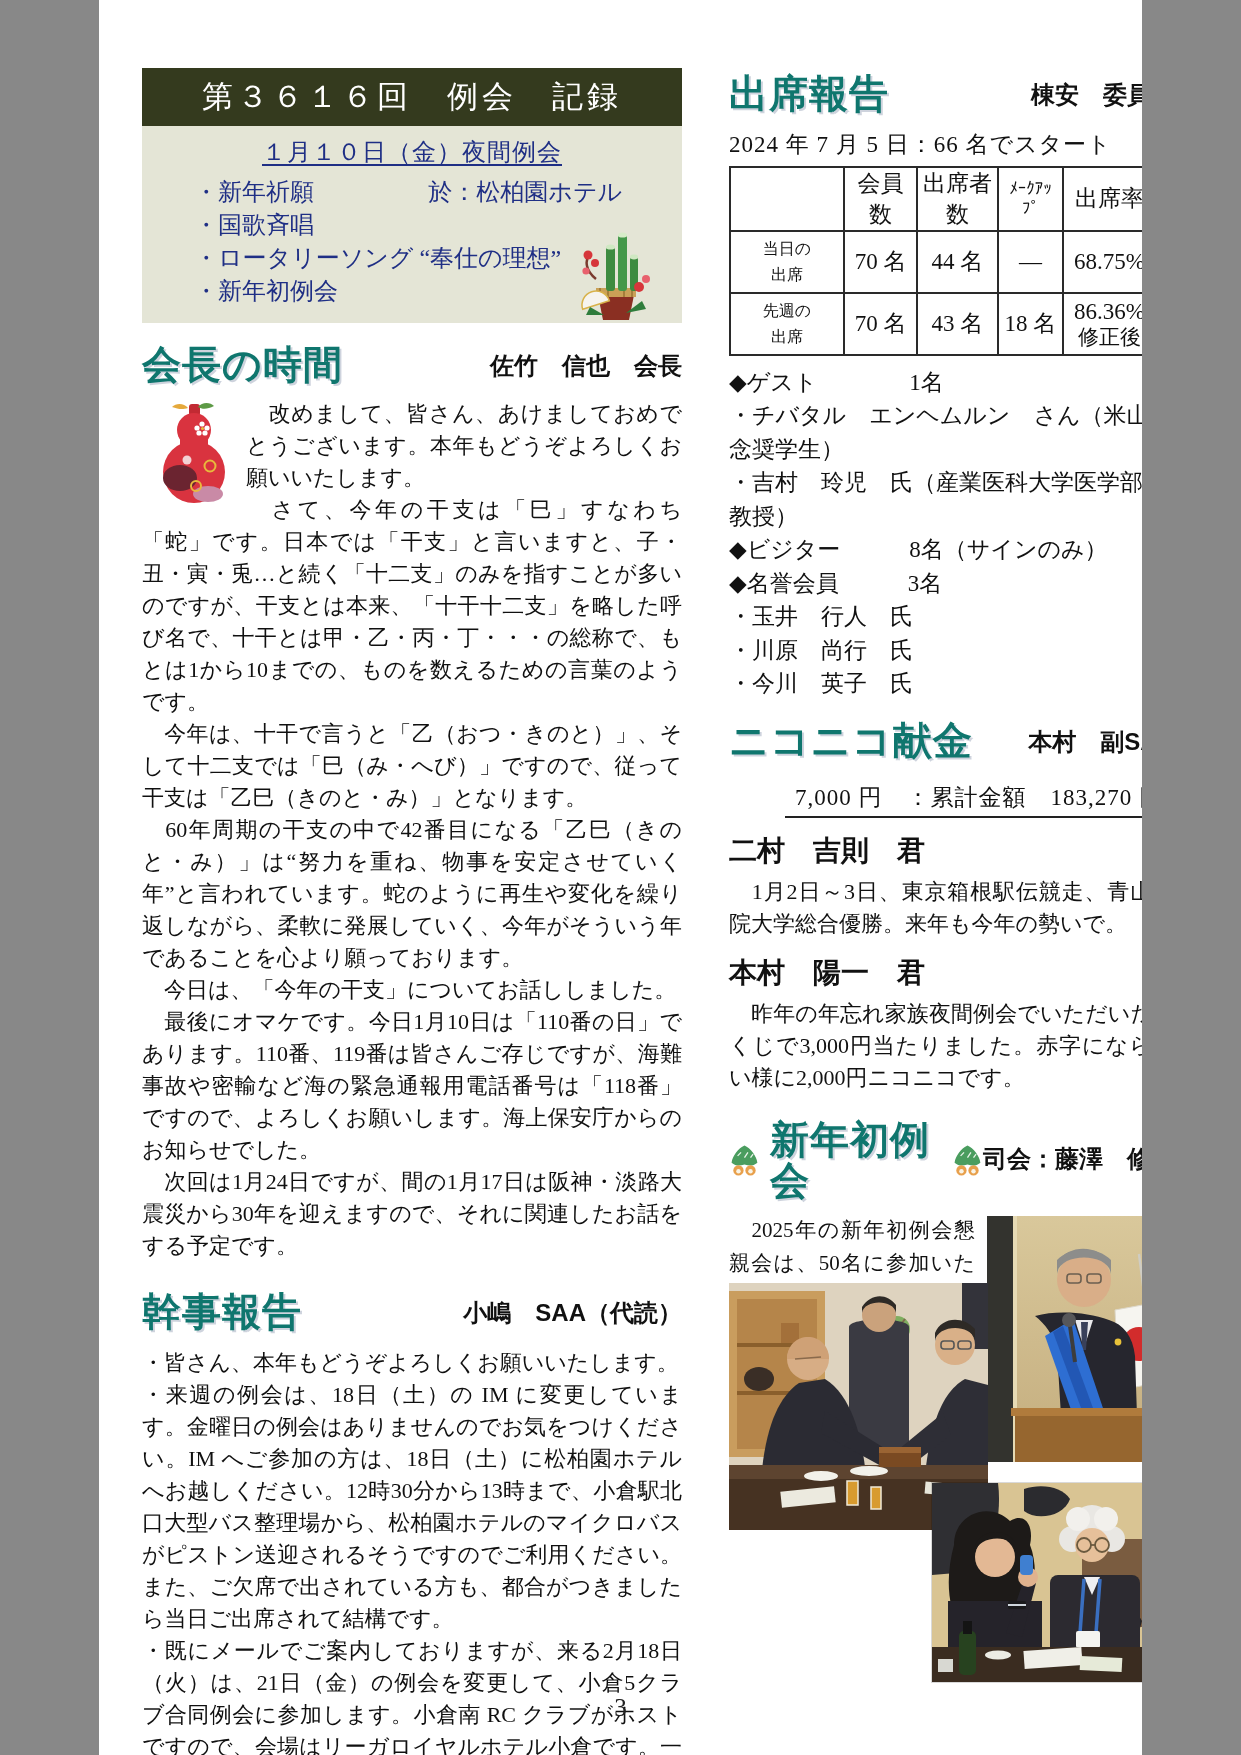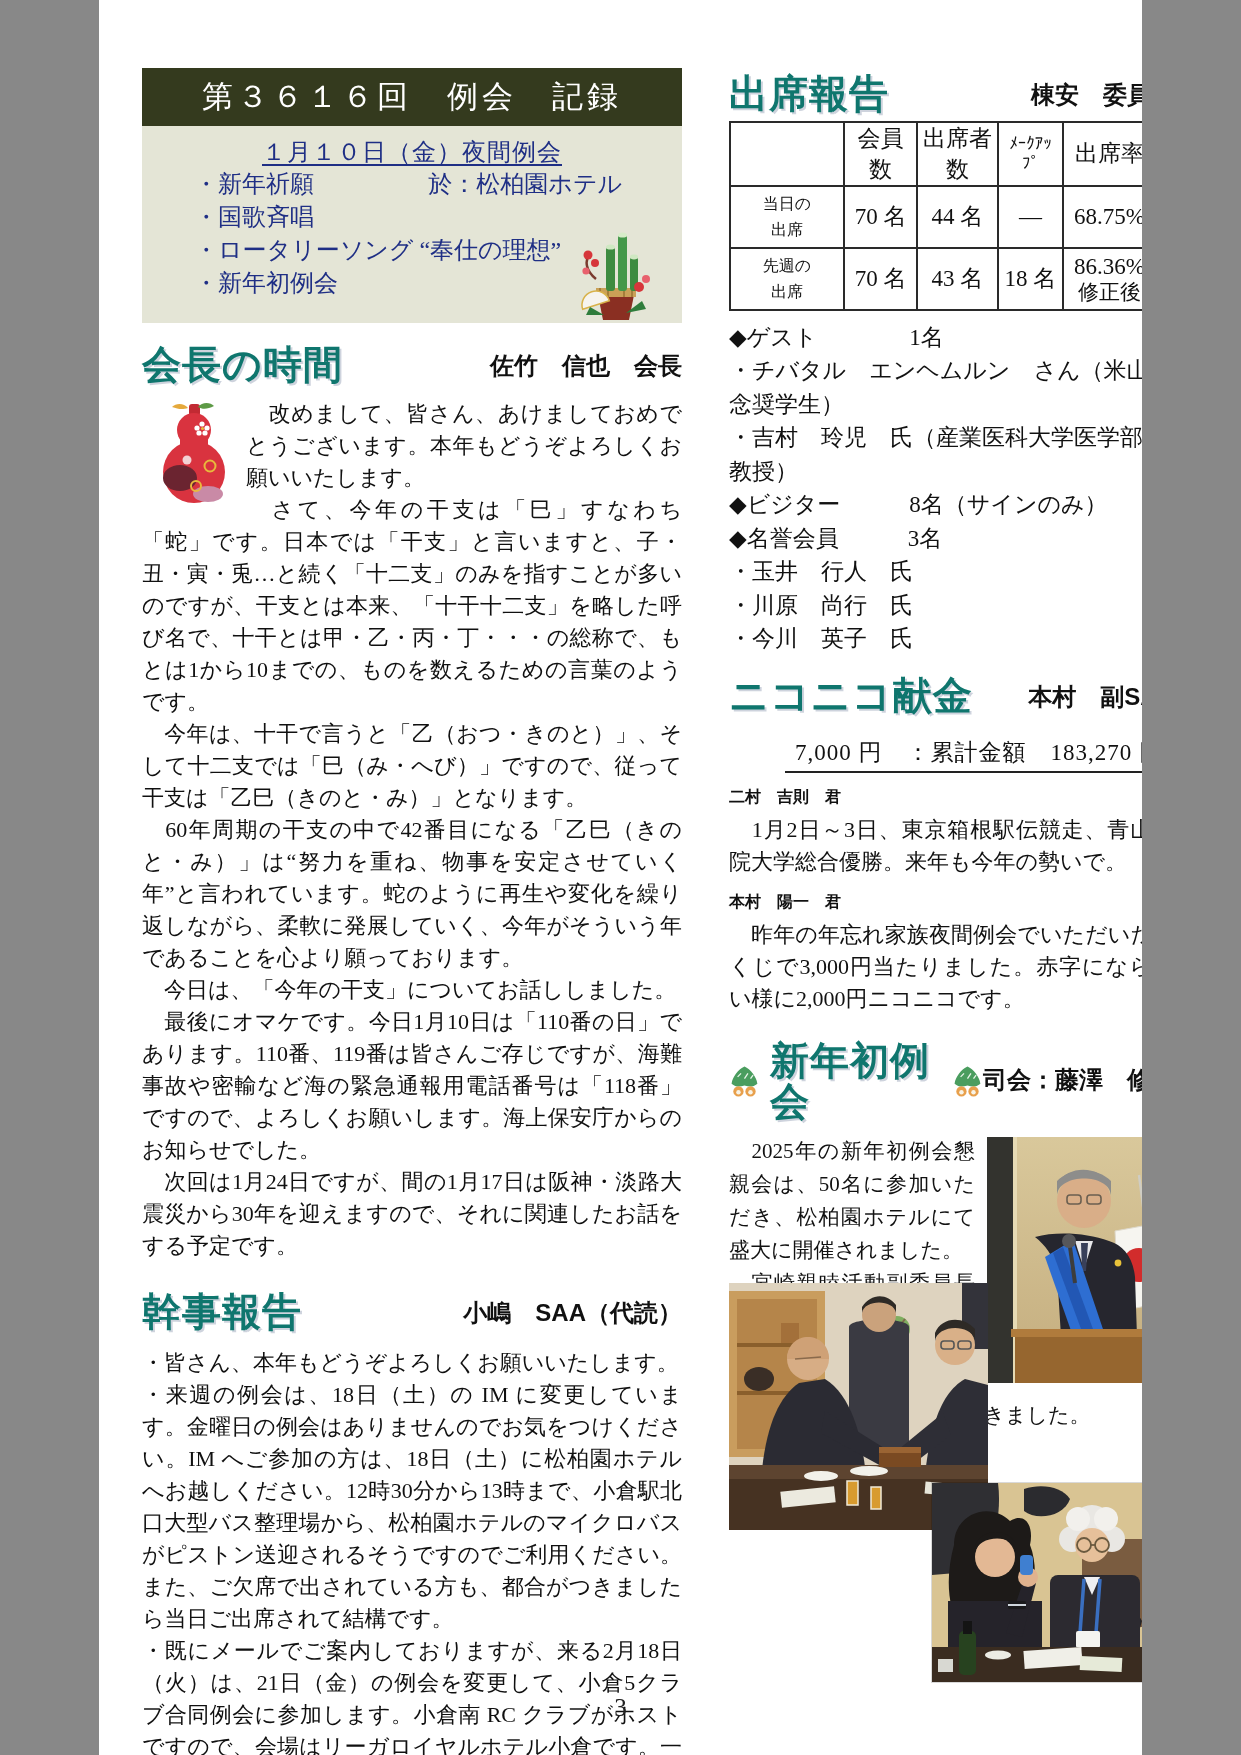--- a/index.html
+++ b/index.html
@@ -18,21 +18,21 @@
     height:58px;background:#343a1e;color:#fff;text-align:center;
     font-size:31px;line-height:58px;letter-spacing:4px;
     font-family:"Liberation Serif","DejaVu Serif",serif;
   }
   .mbox-body{
     position:relative;background:#e4e5d6;height:197px;
     color:#1f2f85;font-size:24px;padding-top:10px;box-sizing:border-box;
   }
   .mbox-date{
     text-align:center;text-decoration:underline;text-underline-offset:4px;
-    letter-spacing:1px;font-family:Liberation Mono, monospace;
+    margin-bottom:8px;letter-spacing:1px;font-family:Liberation Mono, monospace;
   }
   .mbox-row{display:flex;padding-left:52px;padding-right:60px;line-height:33px;text-align:right;}
   .mbox-venue{margin-left:auto;}
   .kadomatsu{position:absolute;right:26px;bottom:0px;}
 
   
   .sec-row{display:flex;justify-content:space-between;align-items:flex-end;}
   .sec-title{
     font-family:"Liberation Sans","DejaVu Sans",sans-serif;
     font-weight:bold;font-size:39px;color:#0f766e;letter-spacing:1px;
@@ -68,21 +68,21 @@
   .guests{margin-top:10px;font-size:23px;line-height:33.5px;}
 
   
   .amount-wrap{text-align:right;margin-top:20px;padding-right:2px;}
   .amount{
     display:inline-block;font-size:23px;letter-spacing:1px;
     border-bottom:2px solid #222;padding:0 10px 3px 10px;
   }
   .donor-name{
     font-family:"Liberation Sans","DejaVu Sans",sans-serif;
-    font-weight:bold;font-size:16px;margin-top:14px;
+    font-weight:bold;font-size:28px;margin-top:14px;
   }
   .donor-text{font-size:22px;line-height:32px;text-align:justify;margin-top:6px;}
 
   
   .ny-head{display:flex;justify-content:space-between;align-items:center;margin-top:26px;}
   .ny-title-group{display:flex;align-items:center;gap:10px;}
   .ny-body{margin-top:12px;font-size:21px;line-height:33px;text-align:justify;}
   .ny-body p{margin:0;}
   .photo1{float:right;margin:2px 0 6px 12px;}
 
@@ -196,20 +196,21 @@
       <p>・既にメールでご案内しておりますが、来る2月18日（火）は、21日（金）の例会を変更して、小倉5クラブ合同例会に参加します。小倉南 RC クラブがホストですので、会場はリーガロイヤルホテル小倉です。一人でも多くの方のご出席をお願いいたします。</p>
     </div>
   </div>
 
   <div class="col-right">
 
     <div class="sec-row">
       <span class="sec-title">出席報告</span>
       <span class="speaker">棟安　委員長</span>
     </div>
+    <div class="start-line">2024 年 7 月 5 日：66 名でスタート</div>
 
     <table class="att">
       <colgroup>
           <col class="c1">
           <col class="c2">
           <col class="c3">
           <col class="c4">
           <col class="c5">
         </colgroup>
       <tbody>

